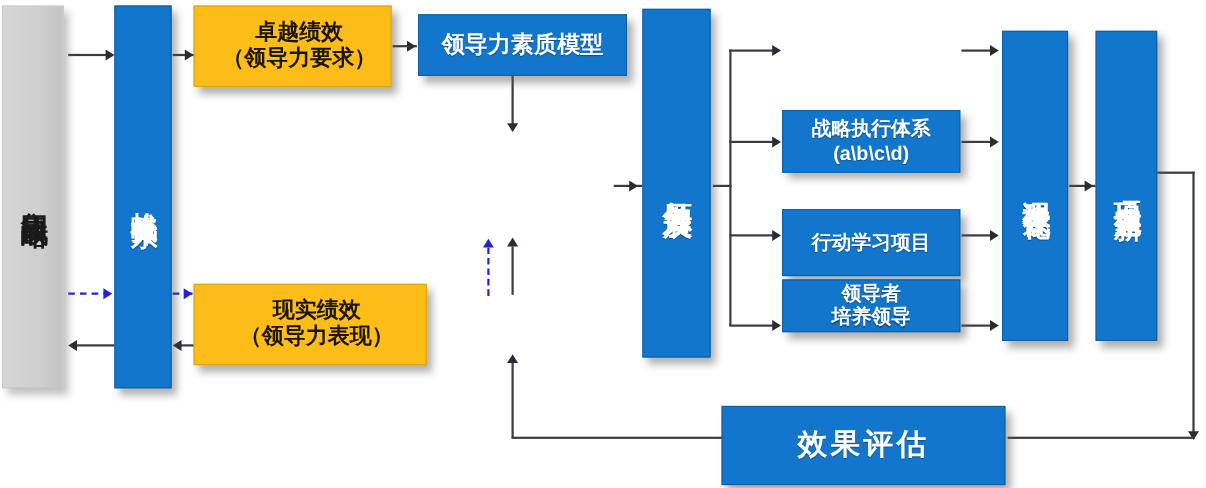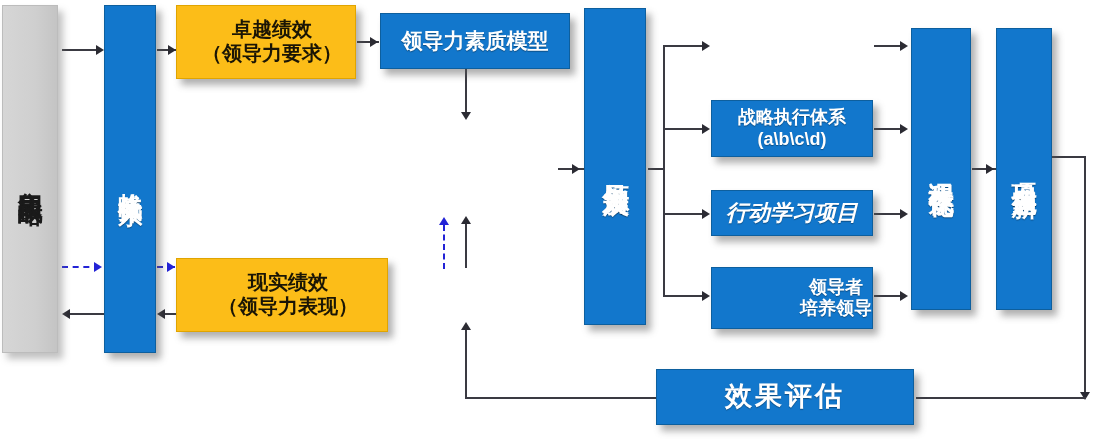--- a/index.html
+++ b/index.html
@@ -166,34 +166,34 @@
   <div class="node blue" style="left:584px;top:8px;width:62px;height:317px;font-size:27px;">
     <span class="lbl" style="writing-mode:vertical-rl;text-orientation:upright;letter-spacing:2px;">领导力发展</span>
   </div>
 
 
   <div class="node blue" style="left:711px;top:100px;width:162px;height:57px;font-size:18px;">
     <span class="lbl">战略执行体系
 (a\b\c\d)</span>
   </div>
 
-  <div class="node blue" style="left:711px;top:190px;width:162px;height:46px;font-size:22px;font-style:italic;">
+  <div class="node blue" style="left:711px;top:190px;width:162px;height:61px;font-size:18px;">
     <span class="lbl">行动学习项目</span>
   </div>
 
-  <div class="node blue" style="left:711px;top:267px;width:162px;height:62px;font-size:18px;justify-content:flex-end;">
+  <div class="node blue" style="left:711px;top:254px;width:162px;height:48px;font-size:18px;">
     <span class="lbl">领导者
 培养领导</span>
   </div>
 
   <div class="node blue" style="left:911px;top:28px;width:60px;height:282px;font-size:25px;">
     <span class="lbl" style="writing-mode:vertical-rl;text-orientation:upright;letter-spacing:2px;">课程体系优化</span>
   </div>
 
   <div class="node blue" style="left:996px;top:28px;width:56px;height:282px;font-size:25px;">
     <span class="lbl" style="writing-mode:vertical-rl;text-orientation:upright;letter-spacing:2px;">项目实施创新</span>
   </div>
 
-  <div class="node blue" style="left:656px;top:369px;width:258px;height:56px;font-size:27px;">
+  <div class="node blue" style="left:656px;top:369px;width:258px;height:72px;font-size:27px;">
     <span class="lbl" style="letter-spacing:3px;">效果评估</span>
   </div>
 
 </div>
 
 </body></html>

